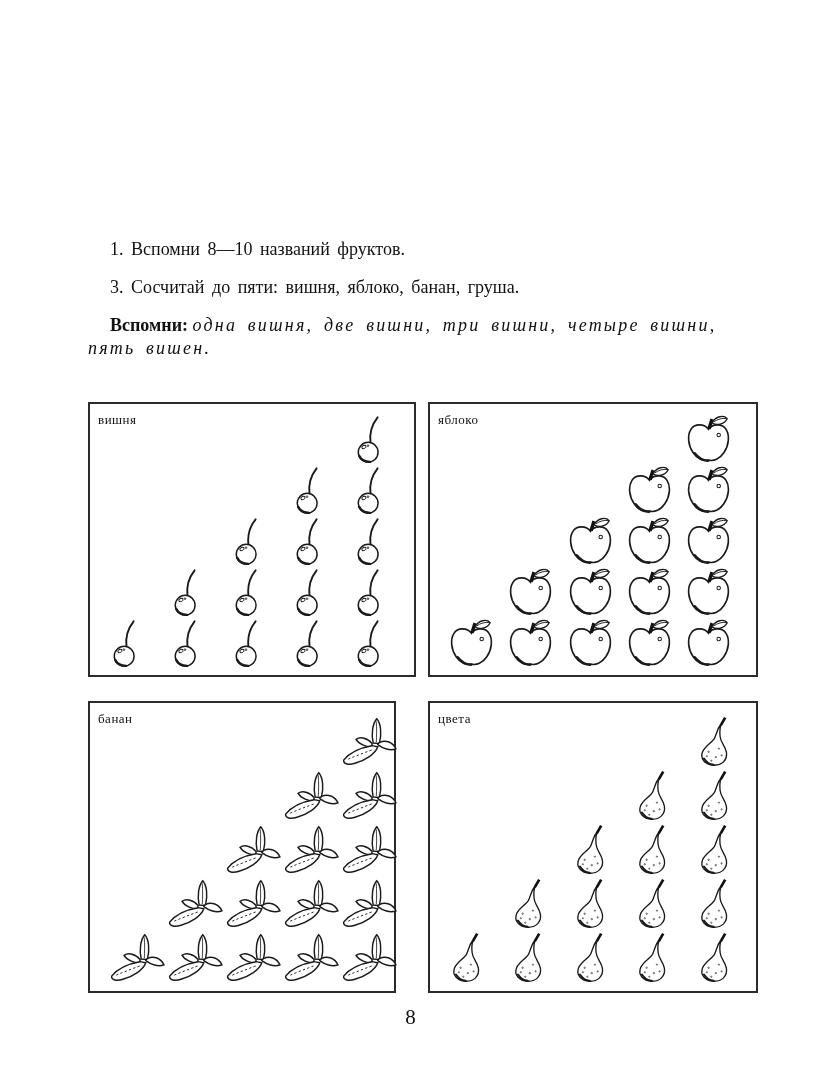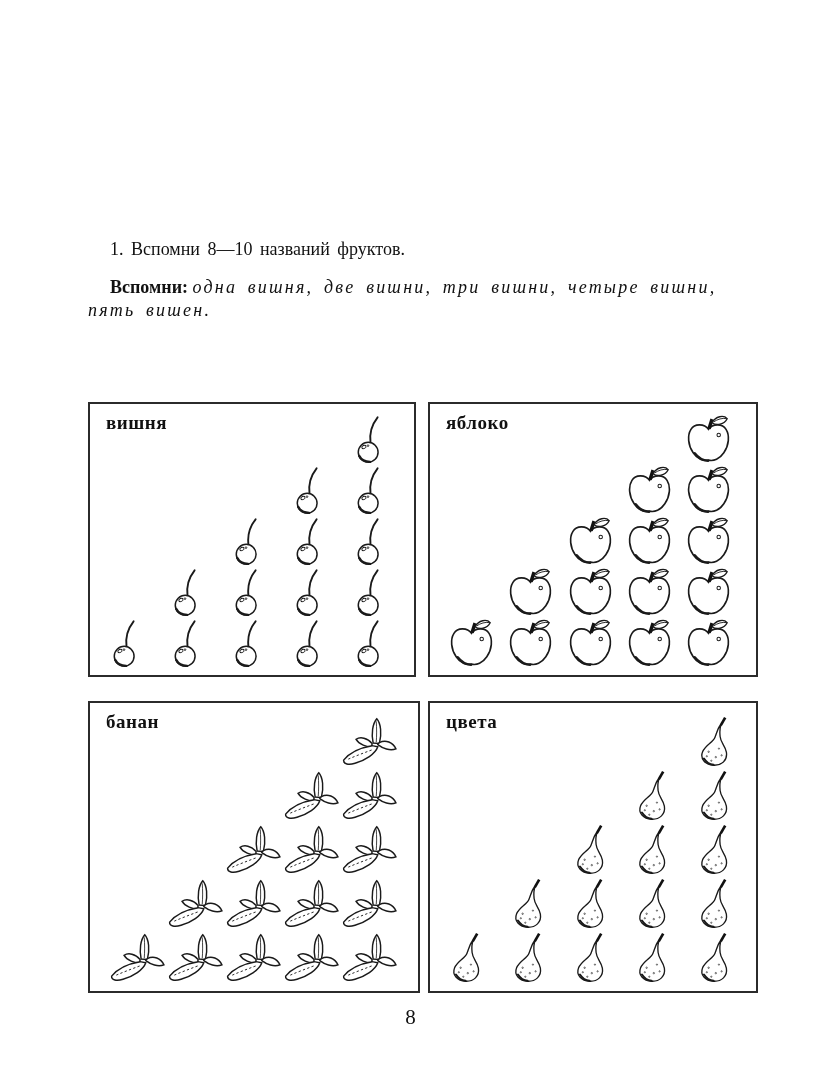--- a/index.html
+++ b/index.html
@@ -46,26 +46,26 @@
   }
   .example-tail{white-space:nowrap;}
   .fruit-box{
     position:absolute;
     border:2px solid #2b2b2b;
     background:#fff;
     box-sizing:border-box;
   }
   .box-cherry{left:88px;top:402px;width:328px;height:275px;}
   .box-apple {left:428px;top:402px;width:330px;height:275px;}
-  .box-banana{left:88px;top:701px;width:332px;height:292px;}
+  .box-banana{left:88px;top:701px;width:308px;height:292px;}
   .box-pear  {left:428px;top:701px;width:330px;height:292px;}
   .fruit-box-label{
-    position:absolute;top:8px;left:16px;
-    font-weight:bold;
-    font-size:19px;
+    position:absolute;top:8px;left:8px;
+    font-weight:normal;
+    font-size:13px;
     letter-spacing:0.5px;
   }
   .staircase{
     position:absolute;left:18px;right:24px;bottom:8px;
     display:flex;
     justify-content:space-between;
     align-items:flex-end;
   }
   .fruit-col{display:flex;flex-direction:column;}
   .fruit-cell{display:flex;align-items:flex-end;justify-content:center;}
@@ -117,20 +117,21 @@
       <path d="M8.8 48.5 Q 13 55 19.5 55.4" fill="none" stroke="#1a1a1a" stroke-width="2.2" stroke-linecap="round"></path>
     </symbol>
   </defs>
 </svg>
 
 <div class="page">
 
 
   <div class="instructions">
     <p class="instruction-item"><span>1.</span> <span>Вспомни 8—10 названий фруктов.</span></p>
+    <p class="instruction-item"><span>3.</span> <span>Сосчитай до пяти: вишня, яблоко, банан, груша.</span></p>
     <p class="example-paragraph"><span class="example-intro">Вспомни:</span> <span class="example-body">одна вишня, две вишни, три вишни, четыре вишни,</span> <span class="example-tail">пять вишен.</span></p>
   </div>
 
   <div class="fruit-box box-cherry">
     <span class="fruit-box-label">вишня</span>
     <div class="staircase">
         <div class="fruit-col">
           <div class="fruit-cell" style="height: 51px;">
             <svg class="fruit-svg" height="49" width="38">
               <use href="#icon-cherry"></use>

